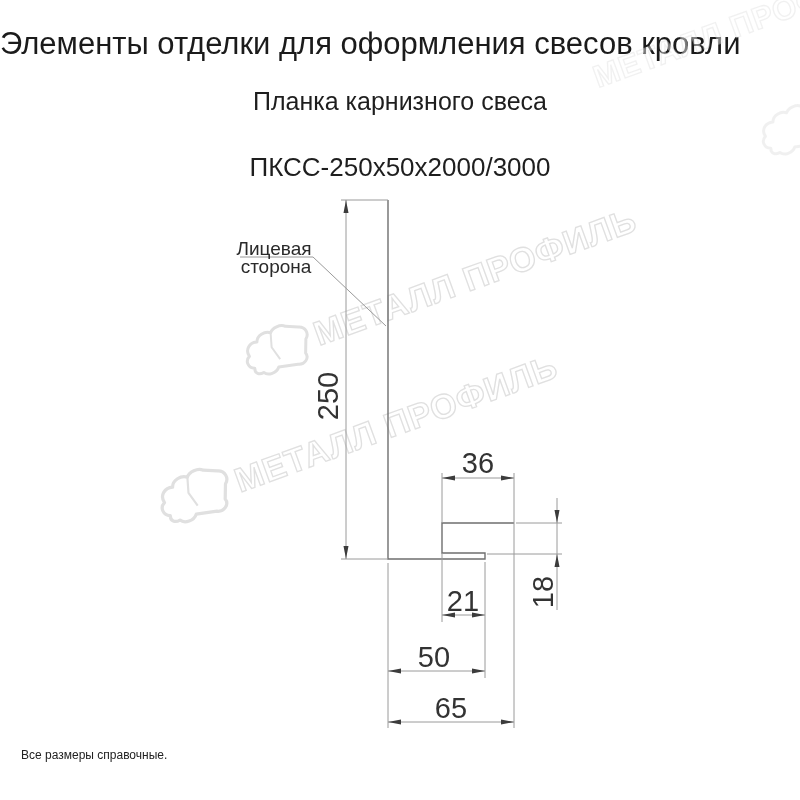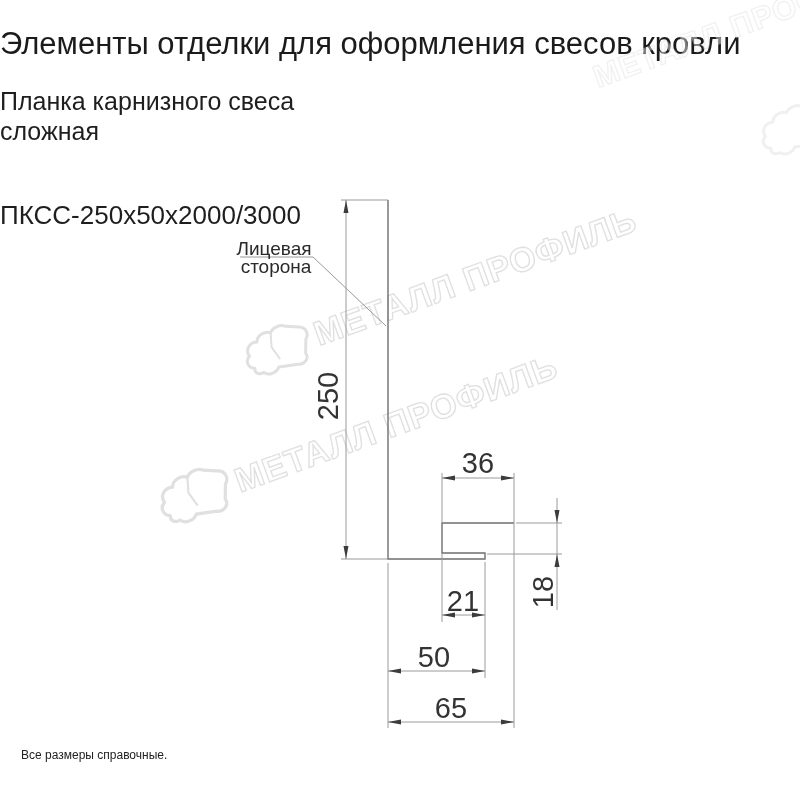--- a/index.html
+++ b/index.html
@@ -7,25 +7,25 @@
     width:800px;height:800px;position:relative;overflow:hidden;
     background:#ffffff;
     font-family:"Liberation Sans",sans-serif;
   }
   .page-title{
     position:absolute;top:26px;left:0;width:800px;
     text-align:left;font-size:31px;color:#1b1b1b;white-space:nowrap;
   }
   .product-name{
     position:absolute;top:86px;left:0;width:800px;
-    text-align:left;font-size:25px;line-height:30px;color:#1e1e1e;
+    text-align:center;font-size:25px;line-height:30px;color:#1e1e1e;
   }
   .product-code{
     position:absolute;top:152px;left:0;width:800px;
-    font-size:26px;color:#1e1e1e;margin-top:48px;
+    text-align:center;font-size:26px;color:#1e1e1e;
   }
   .footnotes{
     position:absolute;left:21px;top:744px;width:760px;
     font-size:12px;line-height:23px;color:#222222;
   }
   svg.drawing{position:absolute;left:0;top:0;}
   .dim-text{font-size:29px;fill:#333333;font-family:"Liberation Sans",sans-serif;}
   .callout-text{font-size:19px;fill:#2a2a2a;font-family:"Liberation Sans",sans-serif;}
   .wm-text{
     font-size:34px;font-weight:bold;letter-spacing:1px;
@@ -37,21 +37,20 @@
   .dimline{stroke:#9a9a9a;stroke-width:1;fill:none;}
   .arrow{fill:#3c3c3c;stroke:none;}
 </style>
 </head>
 <body>
 
 <div class="page-title">Элементы отделки для оформления свесов кровли</div>
 
 <div class="product-name">
   <div>Планка карнизного свеса</div>
-  <div>сложная</div>
 </div>
 
 <div class="product-code">ПКСС-250х50х2000/3000</div>
 
 <svg class="drawing" width="800" height="800" viewBox="0 0 800 800">
 
   <g transform="translate(236,340) rotate(-20)">
     <path class="wm-logo" d="M8,33 C2,31 1,23 7,20 C5,12 12,7 19,9 C21,3 30,1 35,5 C38,1 47,0 51,4 L63,9 C70,11 71,19 66,23 L61,36 C63,42 56,47 50,44 L31,40 C27,45 18,45 15,40 C10,41 6,38 8,33 Z"></path>
     <path class="wm-logo" style="stroke-width:2px" d="M35,5 L31,19 L35,33"></path>
     <text class="wm-text" x="76" y="34">МЕТАЛЛ ПРОФИЛЬ</text>

